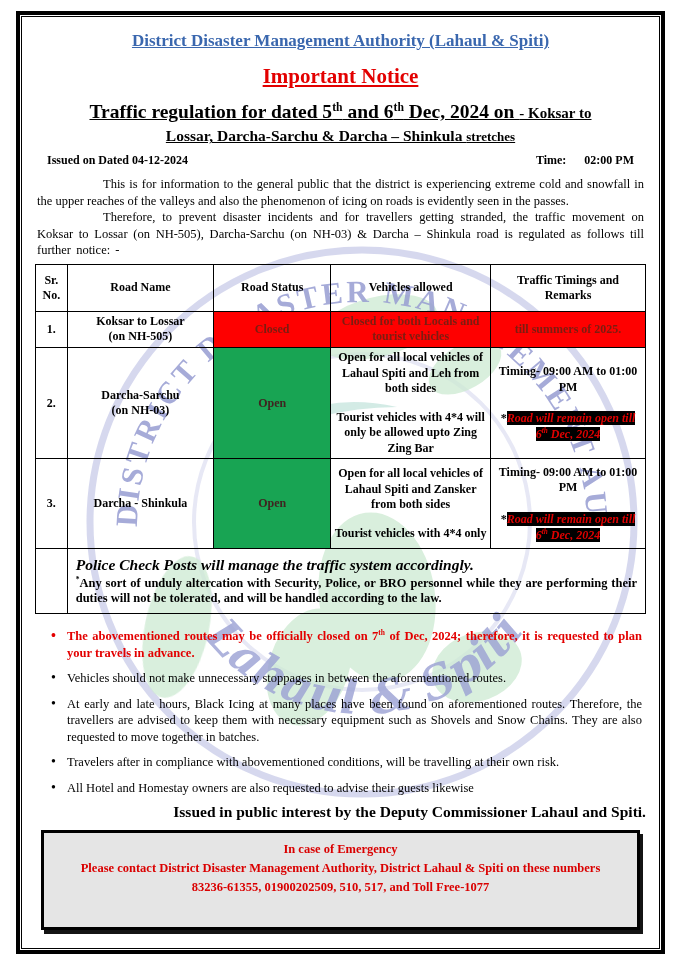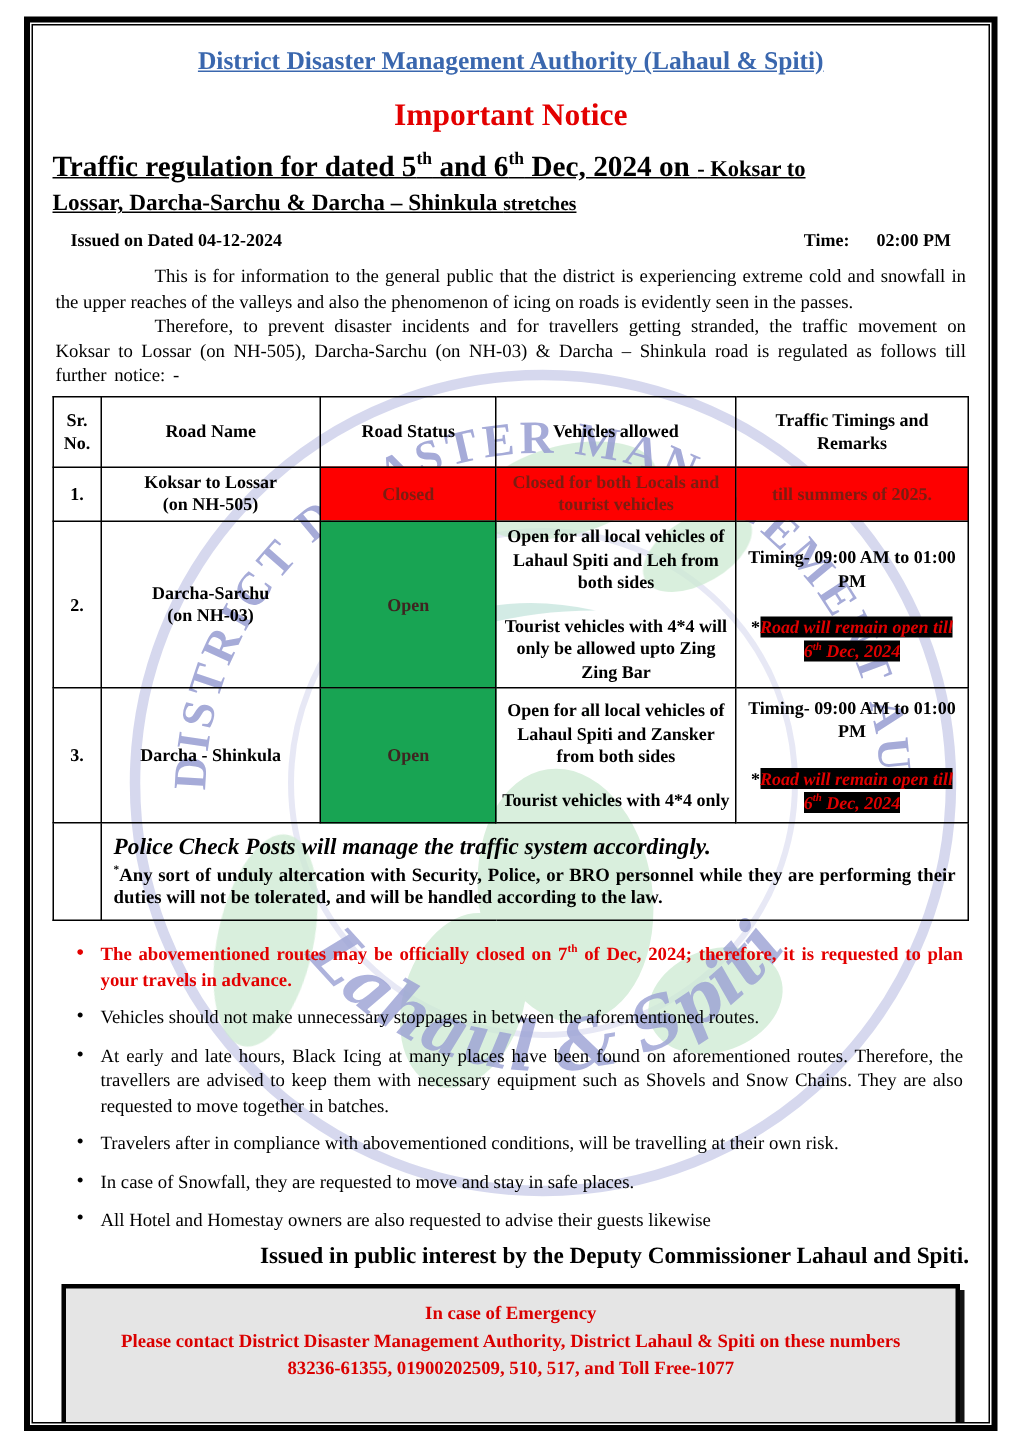--- a/index.html
+++ b/index.html
@@ -16,24 +16,24 @@
   }
   .watermark{position:absolute;left:25px;top:180px;z-index:0;pointer-events:none;}
   .content{position:relative;z-index:1;padding:8px 13px 0 13px;}
 
   .org-title{
     text-align:center;font-size:17px;font-weight:bold;color:#3a67ae;
     text-decoration:underline;margin:6px 0 0 0;
   }
   .notice-title{
     text-align:center;font-size:21px;font-weight:bold;color:#e30000;
-    margin:13px 0 0 0;
+    text-decoration:underline;margin:13px 0 0 0;
   }
   .subject{
-    font-weight:bold;margin:10px 0 0 0;line-height:1.35;
+    text-align:center;font-weight:bold;margin:10px 0 0 0;line-height:1.35;
   }
   .subject .l1{font-size:19.5px;text-decoration:underline;}
   .subject .sm{font-size:15px;}
   .subject .l2{font-size:15.5px;text-decoration:underline;display:block;margin-top:1px;}
   .subject .xs{font-size:13px;}
   sup{font-size:0.6em;vertical-align:super;line-height:0;font-weight:bold;}
 
   .issue-row{
     display:flex;justify-content:space-between;font-weight:bold;font-size:12px;
     margin:6px 12px 0 12px;
@@ -206,21 +206,20 @@
           </td>
         </tr>
       </tbody>
         </table>
 
       <ul class="advisories">
         <li class="red-bullet"><span>The abovementioned routes may be officially closed on 7</span><sup>th</sup><span> of Dec, 2024; therefore, it is requested to plan your travels in advance.</span></li>
         <li>Vehicles should not make unnecessary stoppages in between the aforementioned routes.</li>
         <li>At early and late hours, Black Icing at many places have been found on aforementioned routes. Therefore, the travellers are advised to keep them with necessary equipment such as Shovels and Snow Chains. They are also requested to move together in batches.</li>
         <li>Travelers after in compliance with abovementioned conditions, will be travelling at their own risk.</li>
-        <li>In case of Snowfall, they are requested to move and stay in safe places.</li>
         <li>All Hotel and Homestay owners are also requested to advise their guests likewise</li>
       </ul>
 
       <div class="issued-by">Issued in public interest by the Deputy Commissioner Lahaul and Spiti.</div>
 
       <div class="emergency-box">
         <div>In case of Emergency</div>
         <div>Please contact District Disaster Management Authority, District Lahaul &amp; Spiti on these numbers</div>
         <div>83236-61355, 01900202509, 510, 517, and Toll Free-1077</div>
       </div>

